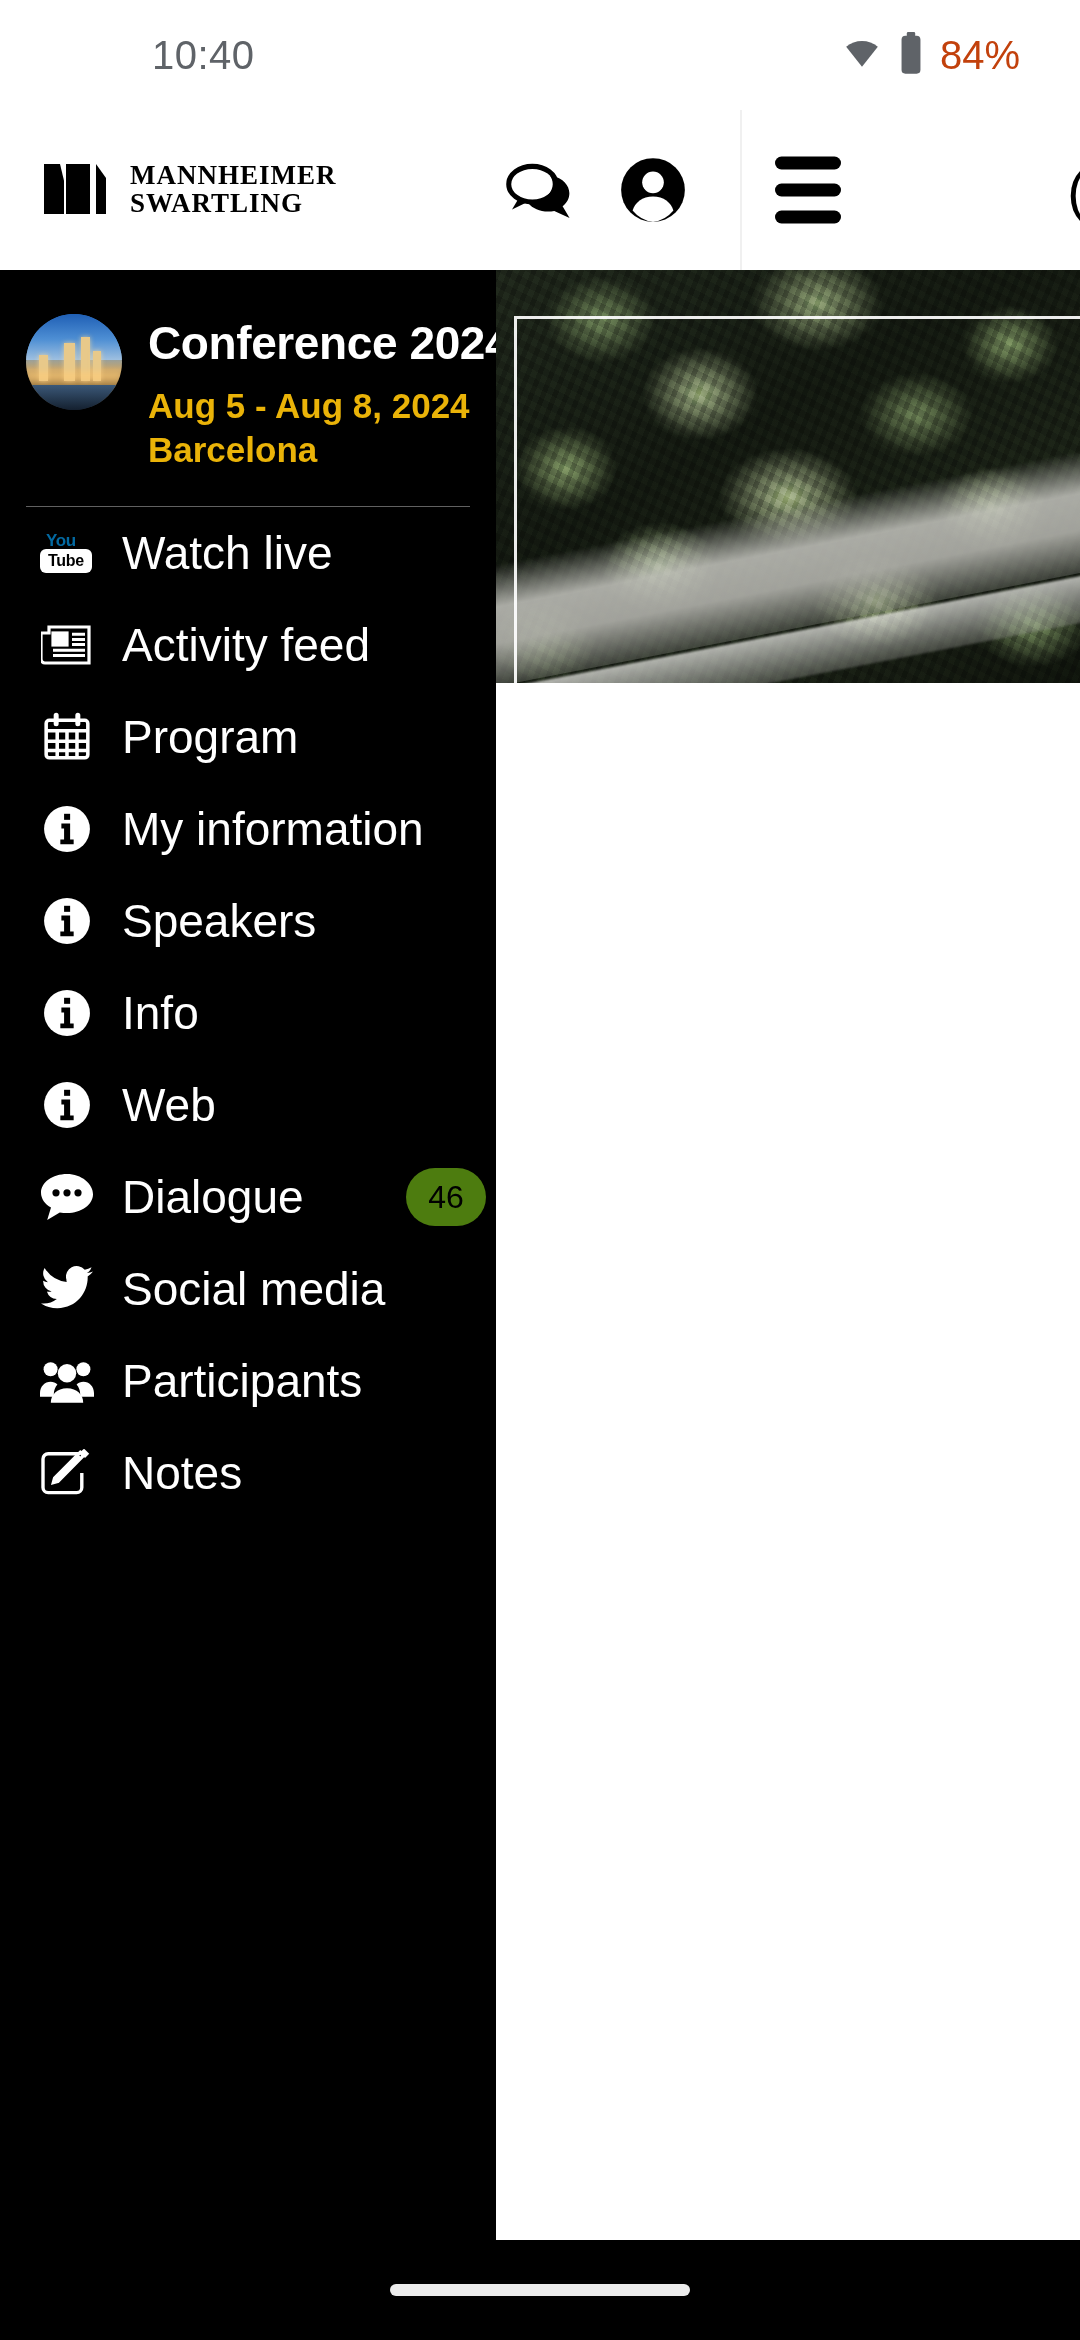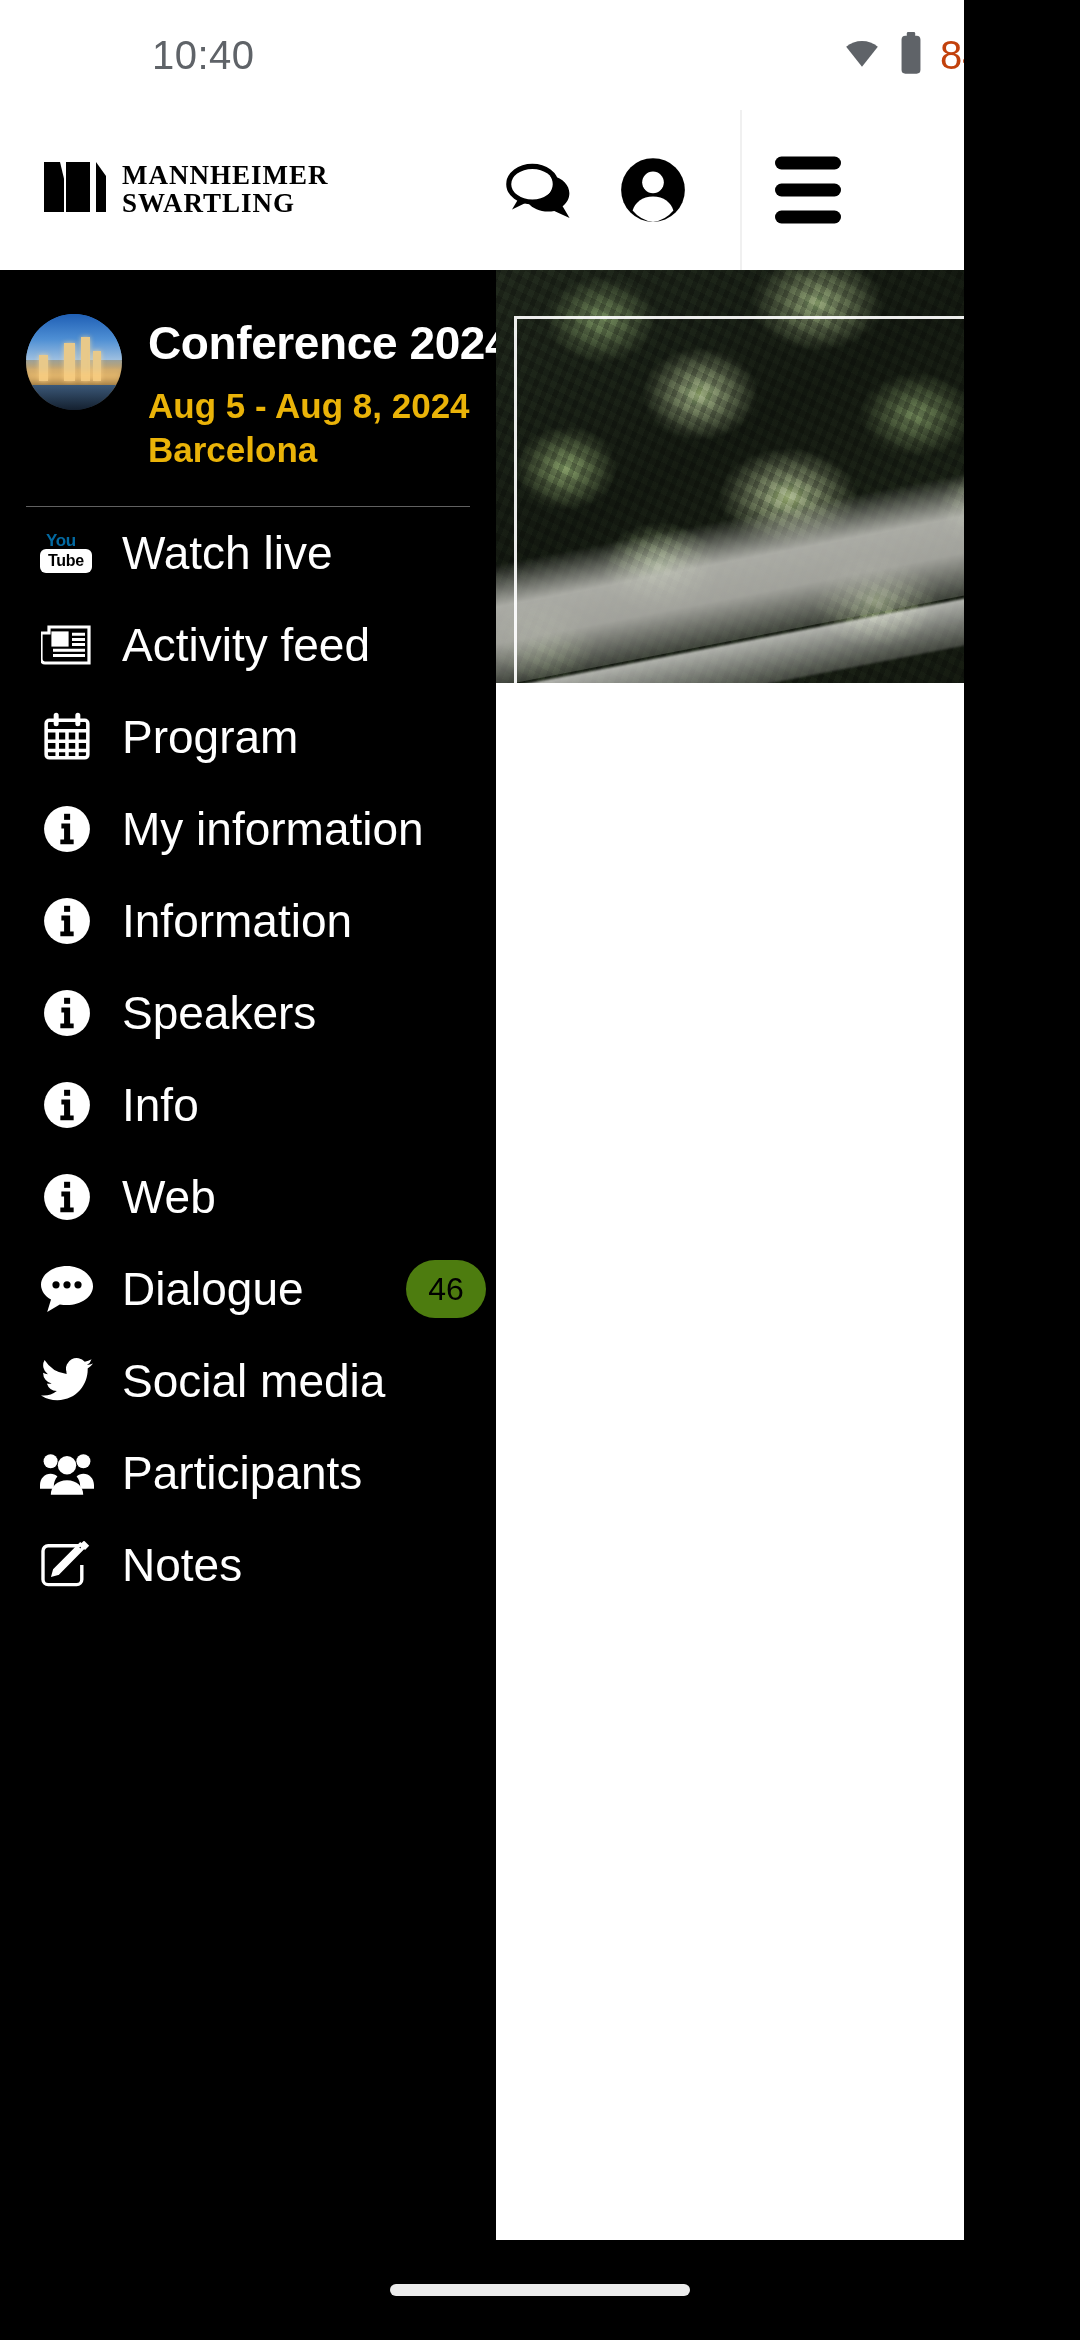--- a/index.html
+++ b/index.html
@@ -4,42 +4,42 @@
 <style>
   * { margin:0; padding:0; box-sizing:border-box; }
   html,body { width:1080px; height:2340px; background:#000; }
   body {
     font-family:"Liberation Sans", sans-serif;
     -webkit-font-smoothing:antialiased;
     overflow:hidden;
   }
 
   
-  .phone { position:relative; width:964px; height:2340px; background:#ffffff; overflow:hidden; }
+  .phone { position:relative; width:1080px; height:2340px; background:#ffffff; overflow:hidden; }
 
   
   .statusbar {
     position:absolute; top:0; left:0; width:1080px; height:110px;
     background:#ffffff;
     display:flex; align-items:center; justify-content:space-between;
     padding:0 60px 0 0;
   }
   .sb-time {
     font-size:40px; color:#5f6368; letter-spacing:0.5px;
     margin-left:152px; font-weight:400;
   }
   .sb-right { display:flex; align-items:center; gap:16px; }
   .sb-battery-text { font-size:40px; color:#c2410c; font-weight:400; }
 
   
   .appbar {
     position:absolute; top:110px; left:0; width:1080px; height:160px;
     background:#ffffff; display:flex; align-items:center;
   }
-  .brand { display:flex; align-items:flex-start; margin-left:44px; gap:10px; }
+  .brand { display:flex; align-items:flex-end; margin-left:44px; gap:18px; }
   .brand-mark { display:block; }
   .brand-words { display:flex; flex-direction:column; line-height:1.02; }
   .brand-words span {
     font-family:"Liberation Serif", serif;
     font-size:27px; font-weight:700; letter-spacing:1.0px; color:#000;
   }
   .appbar-actions {
     display:flex; align-items:center; gap:36px;
     position:absolute; left:505px; top:50%; transform:translateY(-50%);
   }
@@ -348,30 +348,20 @@
           <span class="mi-label">My information</span>
         </div>
         <div class="menu-item">
           <span class="mi-icon">
             <svg width="50" height="50" viewBox="0 0 24 24">
               <circle cx="12" cy="12" r="11" fill="#fff"></circle>
               <rect x="10.6" y="4.7" width="2.9" height="2.9" fill="#000"></rect>
               <path d="M9.3 9.4 H13.5 V17 H15.2 V19.3 H8.8 V17 H10.6 V11.7 H9.3 Z" fill="#000"></path>
             </svg>
           </span>
-          <span class="mi-label">Information</span>
-        </div>
-        <div class="menu-item">
-          <span class="mi-icon">
-            <svg width="50" height="50" viewBox="0 0 24 24">
-              <circle cx="12" cy="12" r="11" fill="#fff"></circle>
-              <rect x="10.6" y="4.7" width="2.9" height="2.9" fill="#000"></rect>
-              <path d="M9.3 9.4 H13.5 V17 H15.2 V19.3 H8.8 V17 H10.6 V11.7 H9.3 Z" fill="#000"></path>
-            </svg>
-          </span>
           <span class="mi-label">Speakers</span>
         </div>
         <div class="menu-item">
           <span class="mi-icon">
             <svg width="50" height="50" viewBox="0 0 24 24">
               <circle cx="12" cy="12" r="11" fill="#fff"></circle>
               <rect x="10.6" y="4.7" width="2.9" height="2.9" fill="#000"></rect>
               <path d="M9.3 9.4 H13.5 V17 H15.2 V19.3 H8.8 V17 H10.6 V11.7 H9.3 Z" fill="#000"></path>
             </svg>
           </span>

